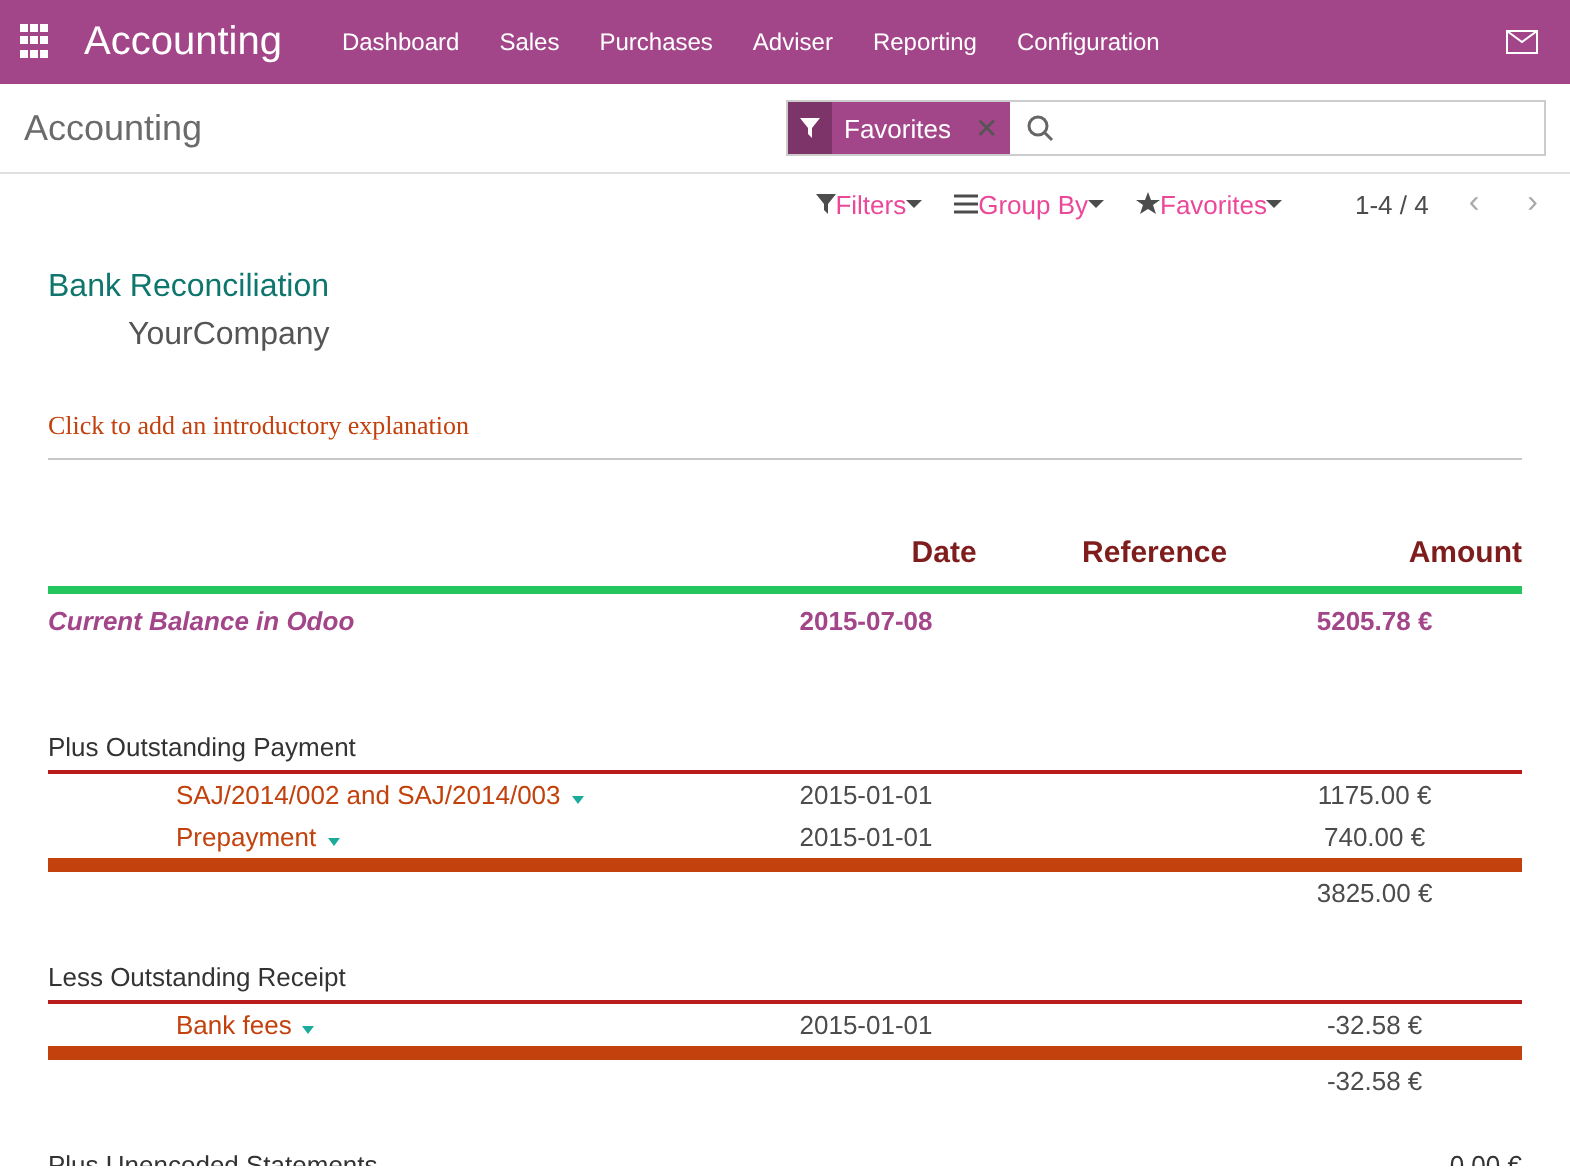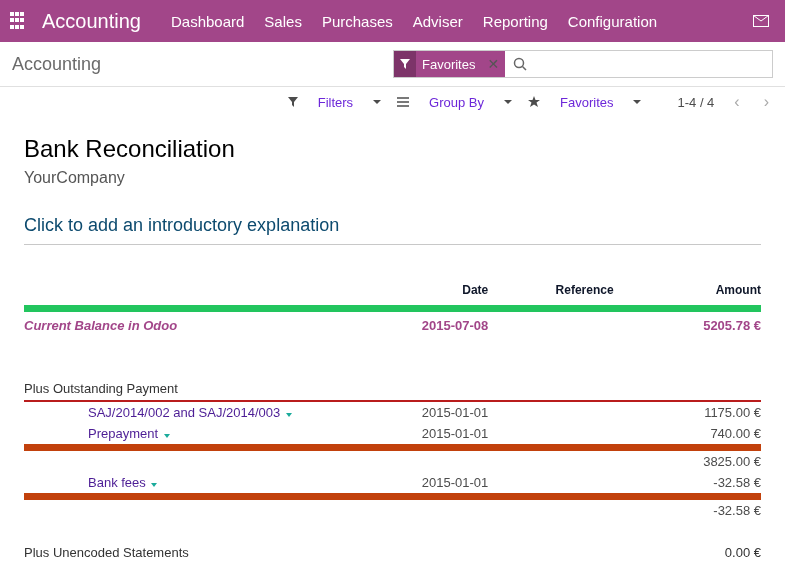--- a/index.html
+++ b/index.html
@@ -3,55 +3,55 @@
 <meta charset="utf-8">
 <style>
 * { box-sizing: border-box; margin: 0; padding: 0; }
 body { font-family: -apple-system, "Helvetica Neue", Arial, sans-serif; font-size: 13px; color: #4c4c4c; background: #fff; }
 
 .top-nav { background: #a24689; color: #fff; height: 42px; display: flex; align-items: center; padding: 0 10px; }
 .apps-icon { width: 18px; height: 18px; display: inline-flex; flex-wrap: wrap; gap: 1px; margin-right: 14px; cursor: pointer; }
 .apps-icon span { width: 4px; height: 4px; background: #fff; }
 .brand { font-size: 20px; font-weight: 400; margin-right: 30px; }
 .nav-links { display: flex; gap: 20px; flex: 1; }
-.nav-link { color: #fff; font-size: 15px; cursor: pointer; }
+.nav-link { color: #fff; font-size: 12px; cursor: pointer; }
 .mail-icon { cursor: pointer; padding: 0 6px; }
 
 .control-bar { display: flex; align-items: center; padding: 8px 12px; border-bottom: 1px solid #e0e0e0; }
 .page-title { font-size: 18px; color: #6b6b6b; flex: 0 0 auto; margin-right: auto; }
 .search-wrap { display: flex; align-items: center; border: 1px solid #ccc; flex: 1; max-width: 380px; height: 28px; }
 .facet { background: #a24689; display: flex; align-items: center; height: 100%; }
 .facet-icon { background: #7d3469; color: #fff; width: 22px; height: 100%; display: flex; align-items: center; justify-content: center; font-size: 11px; }
 .facet-label { color: #fff; padding: 0 6px; font-size: 13px; }
 .facet-close { color: #555; padding: 0 6px; cursor: pointer; font-size: 14px; }
 .search-input { border: none; outline: none; flex: 1; padding: 0 8px; font-size: 13px; color: #888; }
 .search-btn { padding: 0 8px; color: #666; cursor: pointer; }
 
 .tool-bar { display: flex; align-items: center; justify-content: flex-end; padding: 6px 12px 10px; gap: 16px; }
-.tool-btn { color: #6d28d9; font-size: 13px; cursor: pointer; display: inline-flex; align-items: center; gap: 20px; }
+.tool-btn { color: #ec4899; font-size: 13px; cursor: pointer; display: inline-flex; align-items: center; gap: 0; }
 .caret { width: 0; height: 0; border-left: 4px solid transparent; border-right: 4px solid transparent; border-top: 4px solid #4c4c4c; display: inline-block; }
 .caret-sm { width: 0; height: 0; border-left: 3px solid transparent; border-right: 3px solid transparent; border-top: 4px solid #1aab9b; display: inline-block; margin-left: 2px; }
 .pager { color: #4c4c4c; font-size: 13px; margin-left: 20px; }
 .pager-arrow { color: #aaa; cursor: pointer; padding: 0 4px; font-size: 16px; }
 
 .content { padding: 14px 24px 30px; overflow-y: auto; height: calc(587px - 42px - 45px - 38px); }
-.report-title { font-size: 24px; color: #000000; font-weight: 500; }
-.company { font-size: 16px; color: #555; margin-top: 6px; }
-.intro { color: #0c4a6e; font-size: 18px; margin-top: 28px; padding-bottom: 8px; border-bottom: 1px solid #c8c8c8; }
+.report-title { font-size: 16px; color: #0f766e; font-weight: 500; }
+.company { font-size: 16px; color: #555; margin-top: 6px; margin-left: 40px; }
+.intro { color: #c2410c; font-size: 13px; margin-top: 28px; padding-bottom: 8px; border-bottom: 1px solid #c8c8c8; font-family: Liberation Serif, serif; }
 
 table { width: 100%; border-collapse: collapse; margin-top: 30px; }
-th { text-align: right; font-weight: 700; color: #0f172a; padding: 8px 0; border-bottom: 7px solid #22c55e; font-size: 12px; }
+th { text-align: right; font-weight: 700; color: #7f1d1d; padding: 8px 0; border-bottom: 4px solid #22c55e; font-size: 15px; }
 th.col-label { text-align: left; }
-td { padding: 3px 0; font-size: 13px; text-align: right; }
+td { padding: 3px 0; font-size: 13px; text-align: center; }
 td.label { text-align: left; font-style: italic; }
 td.indent { padding-left: 64px; text-align: left; }
 tr.highlight td { color: #a24689; font-weight: 700; padding: 6px 0; }
 tr.section-head td { text-align: left; border-bottom: 2px solid #b91c1c; padding-top: 24px; padding-bottom: 4px; color: #333; }
 tr.subtotal td { border-top: 7px solid #c2410c; }
-.link { color: #4c1d95; cursor: pointer; }
+.link { color: #c2410c; cursor: pointer; }
 tr.spacer td { height: 18px; }
 
 svg { display: block; }
 </style>
 </head>
 <body>
 
 <div class="top-nav">
   <div class="apps-icon">
     <span></span>
@@ -170,20 +170,23 @@
           <td></td>
         <td>740.00 €</td>
       </tr>
       <tr class="subtotal">
           <td></td>
           <td></td>
           <td></td>
           <td>3825.00 €</td>
         </tr>
 
+      <tr class="section-head">
+          <td colspan="4">Less Outstanding Receipt</td>
+        </tr>
       <tr>
         <td class="indent"><span class="link">Bank fees</span> <span class="caret-sm"></span></td>
         <td>2015-01-01</td>
           <td></td>
         <td>-32.58 €</td>
       </tr>
       <tr class="subtotal">
           <td></td>
           <td></td>
           <td></td>

